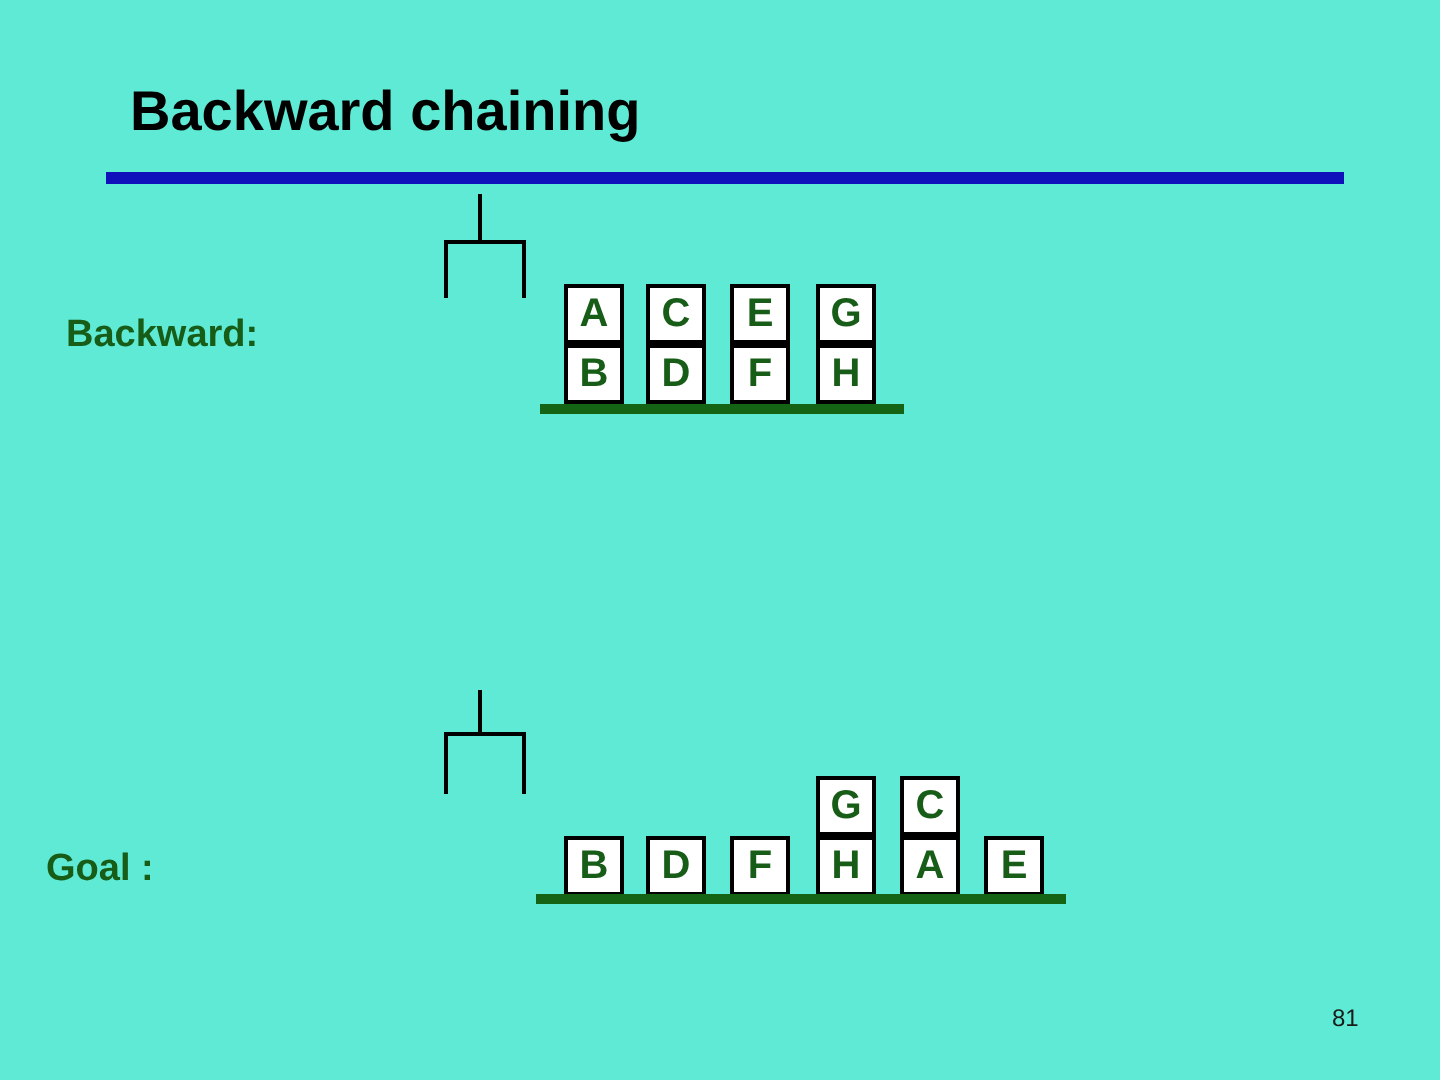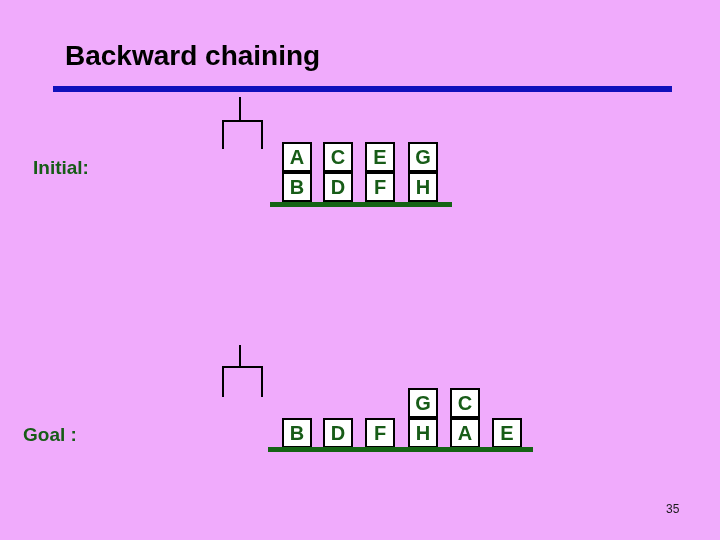--- a/index.html
+++ b/index.html
@@ -1,20 +1,20 @@
 <!DOCTYPE html>
 <html style="--accent-blue: #1111bb; --dark-green: #175c17; --table-green: #156315; --block-border: #000000;"><head>
 <meta charset="utf-8">
 <style>
   html, body { margin: 0; padding: 0; background: #fff; }
   .slide {
     position: relative;
     width: 720px;
     height: 540px;
-    background: #f0abfc;
+    background: #5eead4;
     overflow: hidden;
     font-family: "Liberation Sans", sans-serif;
   }
   .title {
     position: absolute;
     left: 65px;
     top: 40px;
     margin: 0;
     font-size: 28px;
     font-weight: bold;
@@ -80,21 +80,21 @@
   <h1 class="title">Backward chaining</h1>
   <div class="rule"></div>
 
   <div class="gripper" style="left:222px; top:97px; height:53px">
     <div class="part" style="left:17px; top:0; width:2px; height:23px"></div>
     <div class="part" style="left:0; top:23px; width:41px; height:2px"></div>
     <div class="part" style="left:0; top:23px; width:2px; height:29px"></div>
     <div class="part" style="left:39px; top:23px; width:2px; height:29px"></div>
   </div>
 
-  <div class="section-label" style="left:33px; top:157px">Initial:</div>
+  <div class="section-label" style="left:33px; top:157px">Backward:</div>
 
   <div class="block" style="left:282px; top:142px">A</div>
   <div class="block" style="left:323px; top:142px">C</div>
   <div class="block" style="left:365px; top:142px">E</div>
   <div class="block" style="left:408px; top:142px">G</div>
 
   <div class="block" style="left:282px; top:172px">B</div>
   <div class="block" style="left:323px; top:172px">D</div>
   <div class="block" style="left:365px; top:172px">F</div>
   <div class="block" style="left:408px; top:172px">H</div>
@@ -115,15 +115,15 @@
 
   <div class="block" style="left:282px; top:418px">B</div>
   <div class="block" style="left:323px; top:418px">D</div>
   <div class="block" style="left:365px; top:418px">F</div>
   <div class="block" style="left:408px; top:418px">H</div>
   <div class="block" style="left:450px; top:418px">A</div>
   <div class="block" style="left:492px; top:418px">E</div>
 
   <div class="table-line" style="left:268px; top:447px; width:265px"></div>
 
-  <div class="page-number">35</div>
+  <div class="page-number">81</div>
 
 </div>
 
 </body></html>

